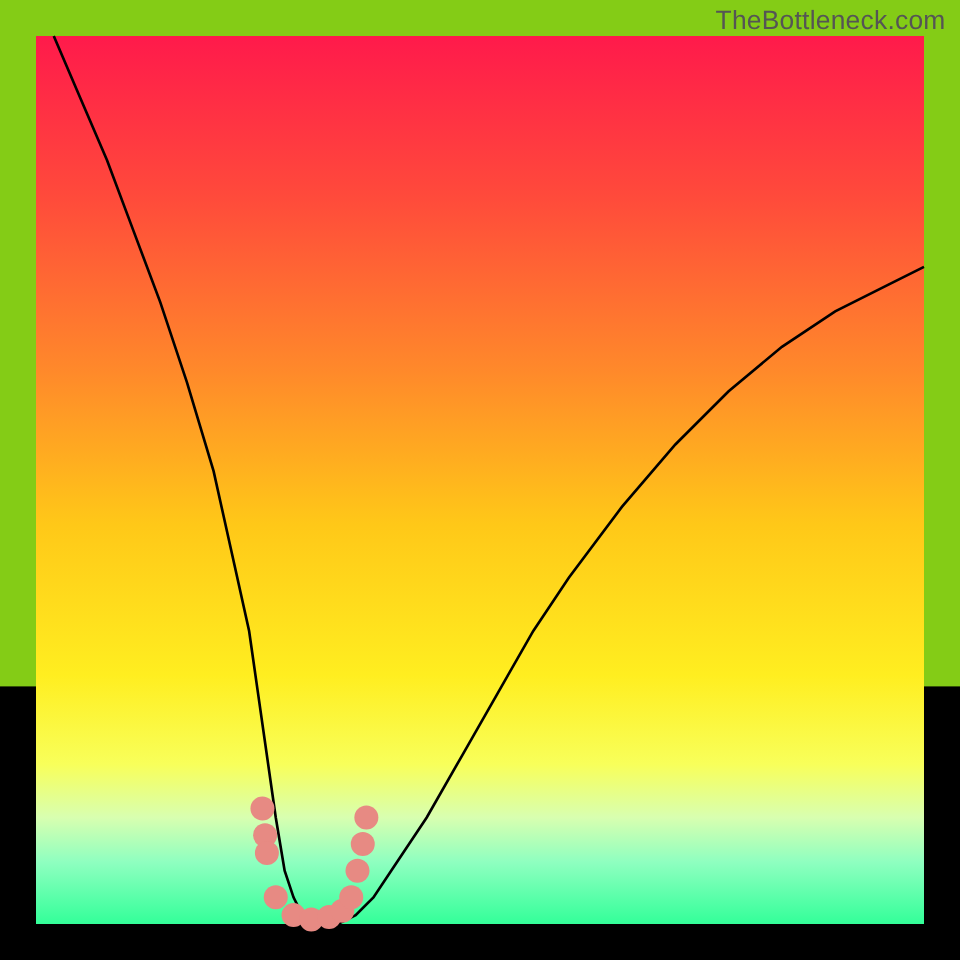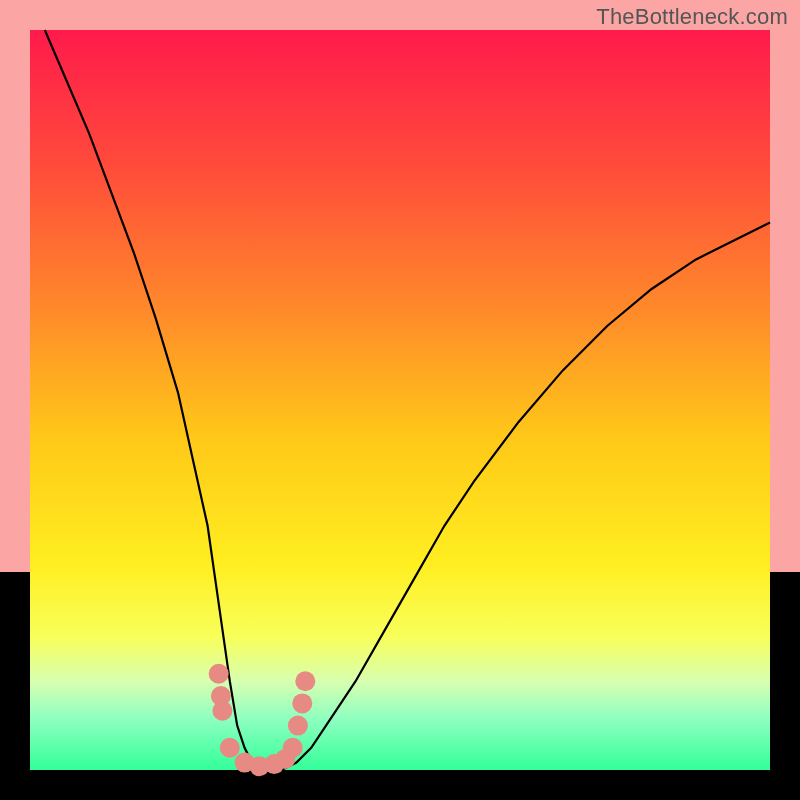--- a/index.html
+++ b/index.html
@@ -10,21 +10,21 @@
     background: #000;
     overflow: hidden;
     font-family: Arial, Helvetica, sans-serif;
   }
   .frame {
     position: absolute;
     top: 0;
     left: 0;
     width: 800px;
     height: 572px;
-    background: #fca5a5;
+    background: #84cc16;
   }
   .plot-area {
     position: absolute;
     top: 30px;
     left: 30px;
     width: 740px;
     height: 740px;
     
   }
   .watermark {

